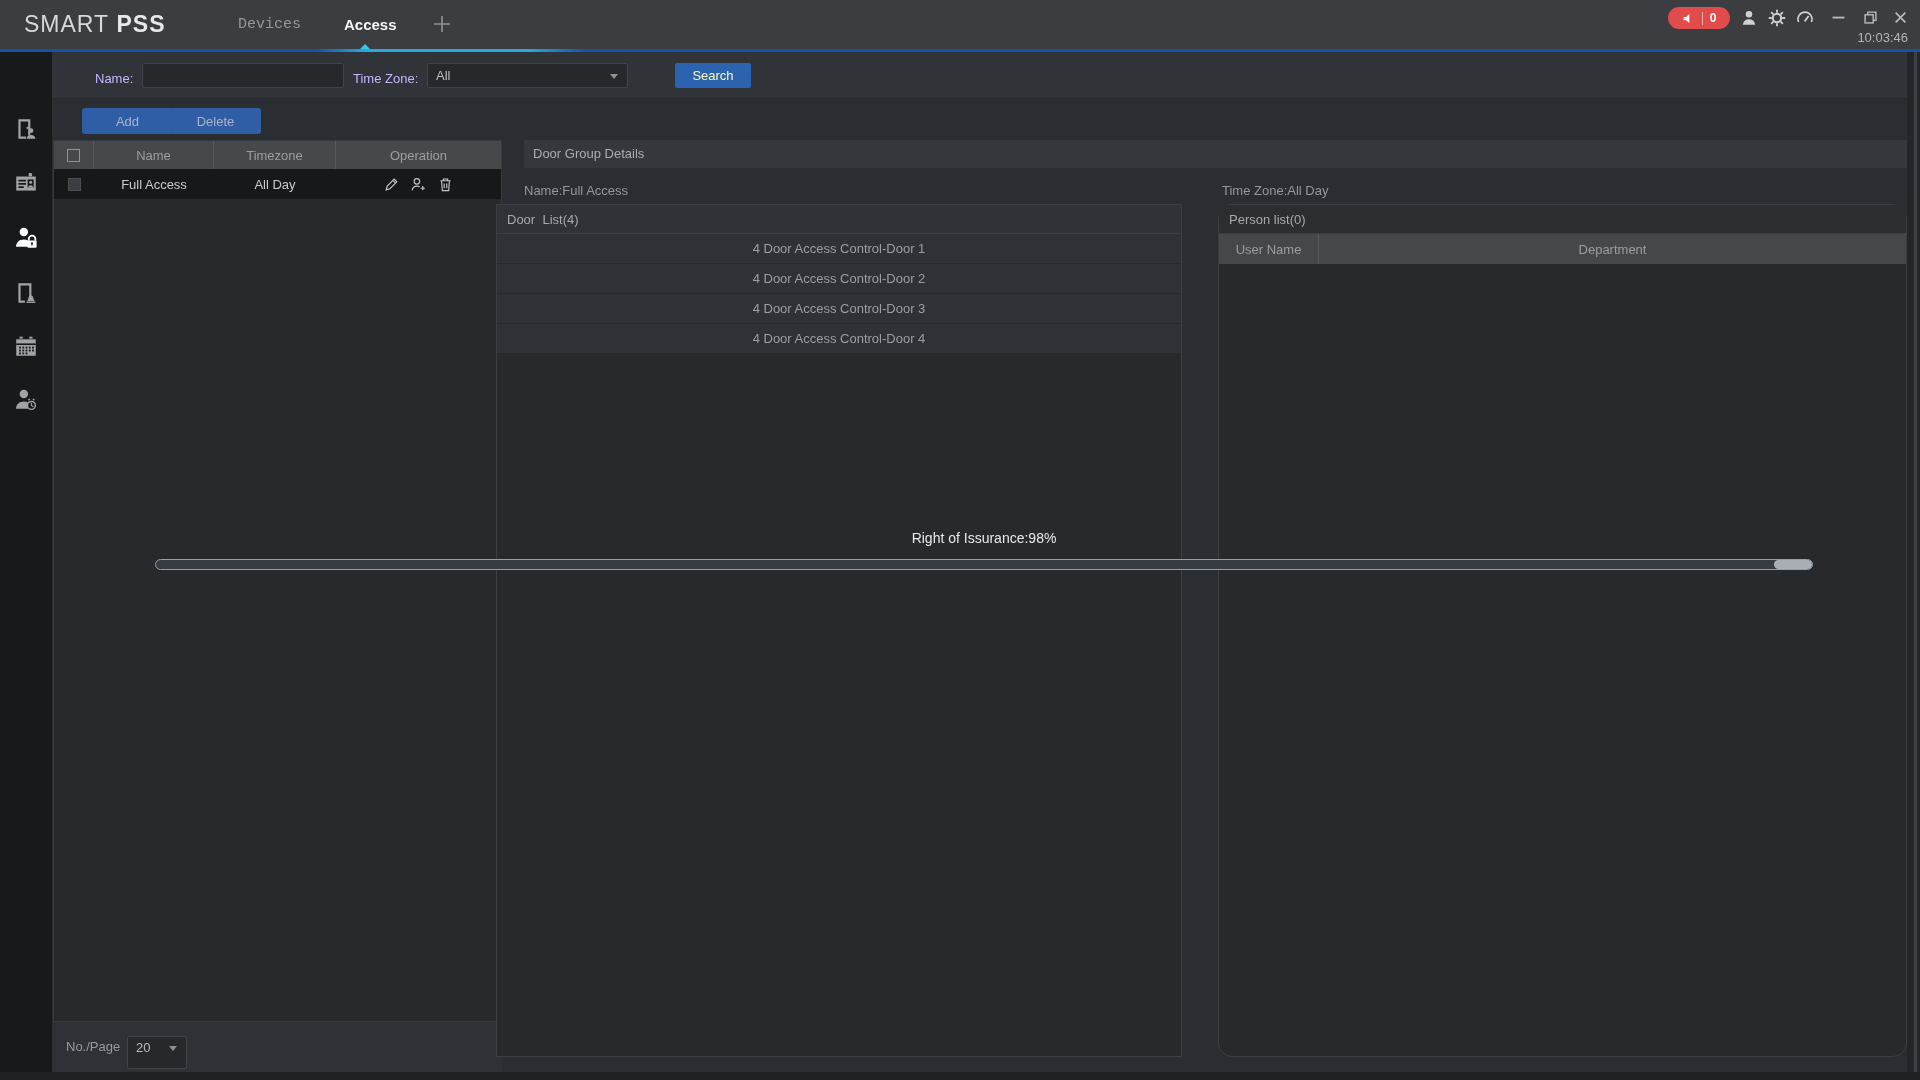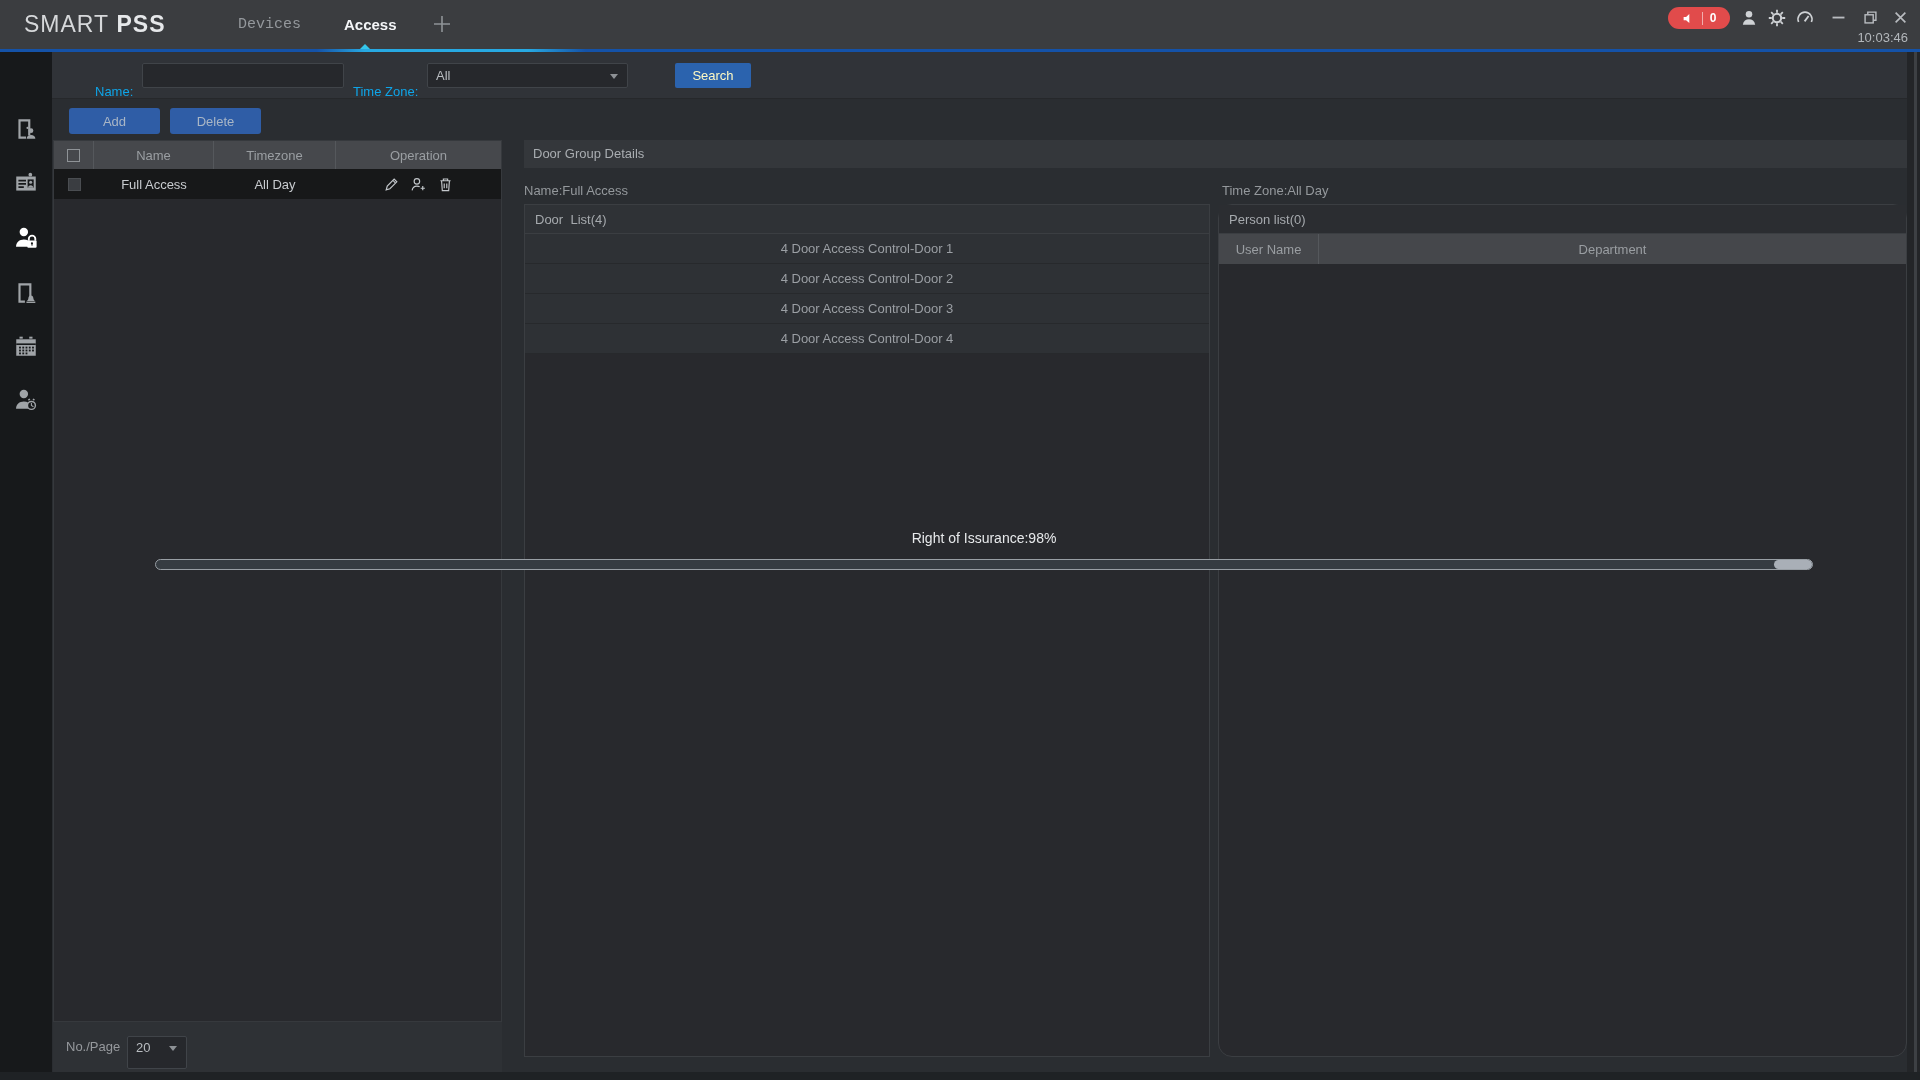--- a/index.html
+++ b/index.html
@@ -42,21 +42,21 @@
   .side-item.active { color:#ffffff; opacity:1; }
 
   
   .content { position:absolute; left:52px; top:52px; width:1855px; height:1020px; background:#2a2d31; }
   .right-strip { position:absolute; left:1907px; top:52px; width:13px; height:1028px; background:#232528; }
   .right-strip .edge { position:absolute; left:7px; top:0; width:3px; height:1028px; background:#3d4044; }
   .bottom-strip { position:absolute; left:0; top:1072px; width:1920px; height:8px; background:#1f2225; }
 
   
   .filter-row { position:absolute; left:52px; top:52px; width:1855px; height:47px; background:#303338; border-bottom:1px solid #26282b; }
-  .flabel { position:absolute; top:16px; height:47px; line-height:47px; color:#0ea5e9; }
+  .flabel { position:absolute; top:3px; height:47px; line-height:47px; color:#c4b5fd; }
   .tinput { position:absolute; top:11px; height:25px; background:#26282c; border:1px solid #404449; border-radius:2px; color:#c3c7cb; padding:0 8px; font-size:13px; font-family:inherit; }
   .tselect { position:absolute; top:11px; height:25px; background:#26282c; border:1px solid #404449; border-radius:2px; color:#b9bdc1; line-height:23px; padding:0 8px; }
   .caret { position:absolute; right:9px; top:10px; width:0; height:0; border-left:4px solid transparent; border-right:4px solid transparent; border-top:5px solid #8d9195; }
   .btn-search { position:absolute; left:585px; top:11px; width:76px; height:25px; background:#2b63ae; border:none; border-radius:2px; color:#fef9c3; font-size:13px; font-family:inherit;margin-left:38px; }
 
   
   .btn-blue { position:absolute; width:91px; height:26px; background:#2f5da6; border:none; border-radius:3px; color:#a9b6c6; font-size:13px; font-family:inherit; }
 
   
   .group-panel { position:absolute; left:53px; top:140px; width:449px; height:882px; background:#28292d; border:1px solid #36393d; }
@@ -238,21 +238,21 @@
   <span class="flabel" style="left:43px;">Name:</span>
   <input class="tinput" style="left: 90px; width: 202px;" value="">
   <span class="flabel" style="left:301px;">Time Zone:</span>
   <div class="tselect" style="left:375px;width:201px;">
     <span>All</span>
     <span class="caret"></span>
   </div>
   <button class="btn-search">Search</button>
 </div>
 
-<button class="btn-blue" style="left:69px;top:108px;">Add</button>
+<button class="btn-blue" style="left:82px;top:108px;">Add</button>
 <button class="btn-blue" style="left:170px;top:108px;">Delete</button>
 
 <div class="group-panel">
   <div class="g-header">
     <div class="cell" style="width:40px;">
         <span class="cb"></span>
       </div>
     <div class="cell" style="width:120px;">Name</div>
     <div class="cell" style="width:122px;">Timezone</div>
     <div class="cell" style="flex:1;border-right:none;">Operation</div>
@@ -286,21 +286,21 @@
   <div class="pg-select">
     <span>20</span>
     <span class="caret"></span>
   </div>
 </div>
 
 <div class="details-titlebar">Door Group Details</div>
 <span class="sub-label" style="left:524px;">Name:Full Access</span>
 <span class="sub-label" style="left:1222px;">Time Zone:All Day</span>
 
-<div class="panel" style="left:524px;width:686px;">
+<div class="panel" style="left:496px;width:686px;">
   <div class="panel-header">Door  List(4)</div>
   <div class="door-row">4 Door Access Control-Door 1</div>
   <div class="door-row">4 Door Access Control-Door 2</div>
   <div class="door-row">4 Door Access Control-Door 3</div>
   <div class="door-row">4 Door Access Control-Door 4</div>
 </div>
 
 <div class="panel" style="left:1218px;width:689px;border-radius:14px;">
   <div class="panel-header" style="background:#2b2d31;">Person list(0)</div>
   <div class="p-colhdr">

